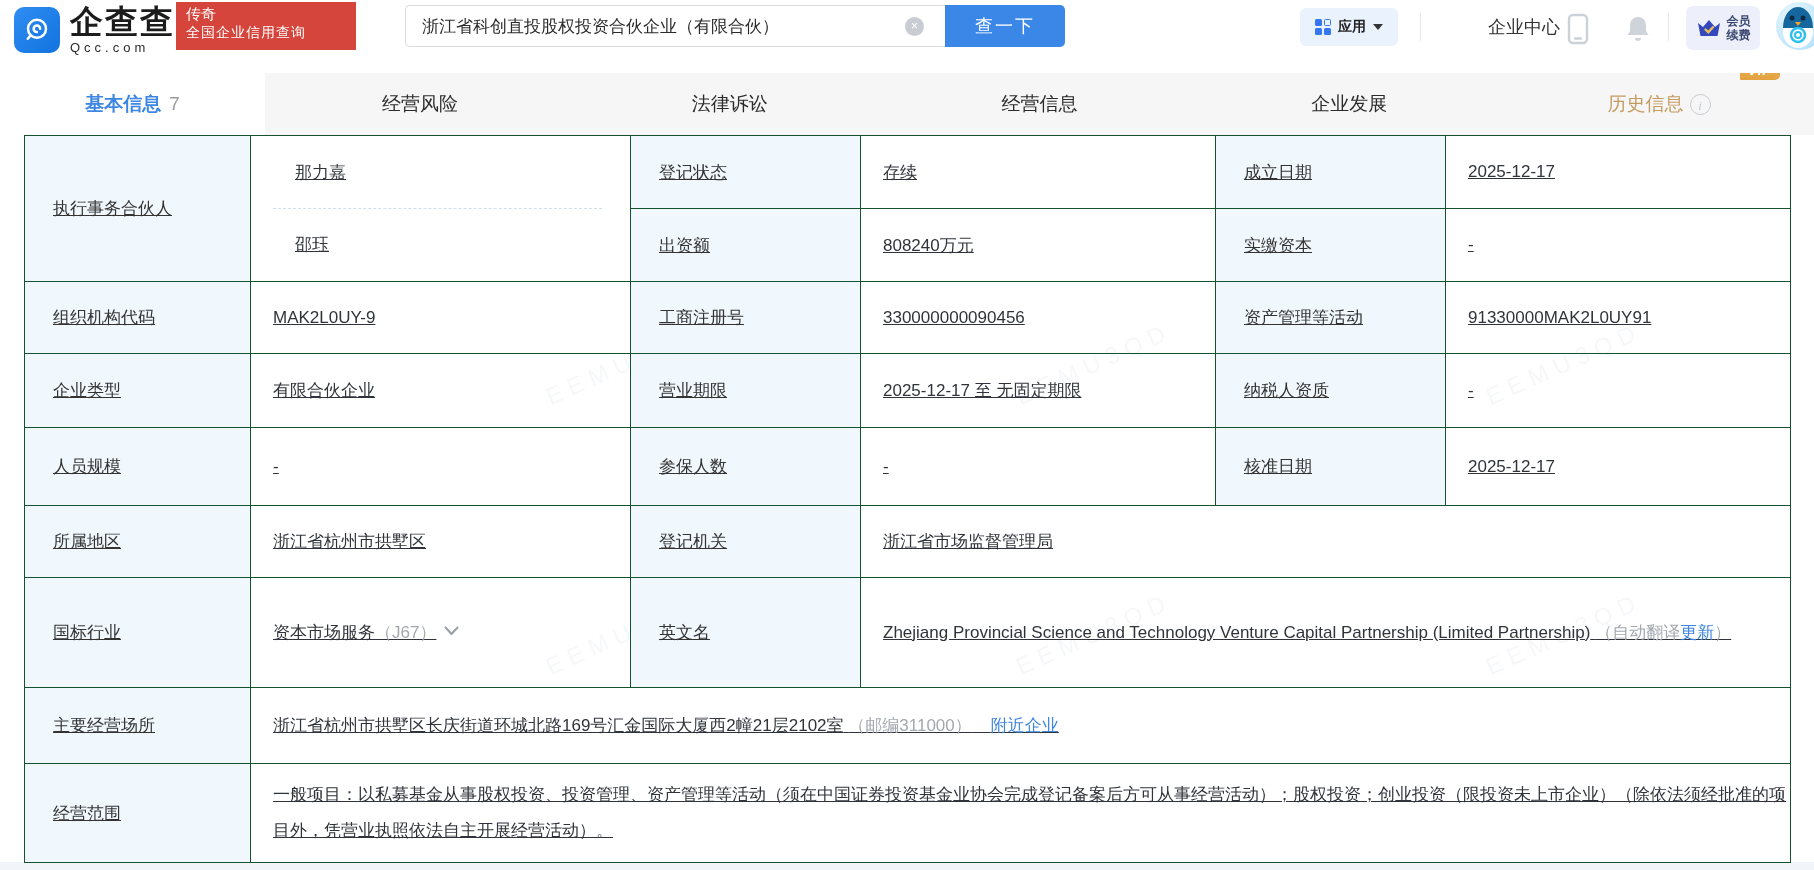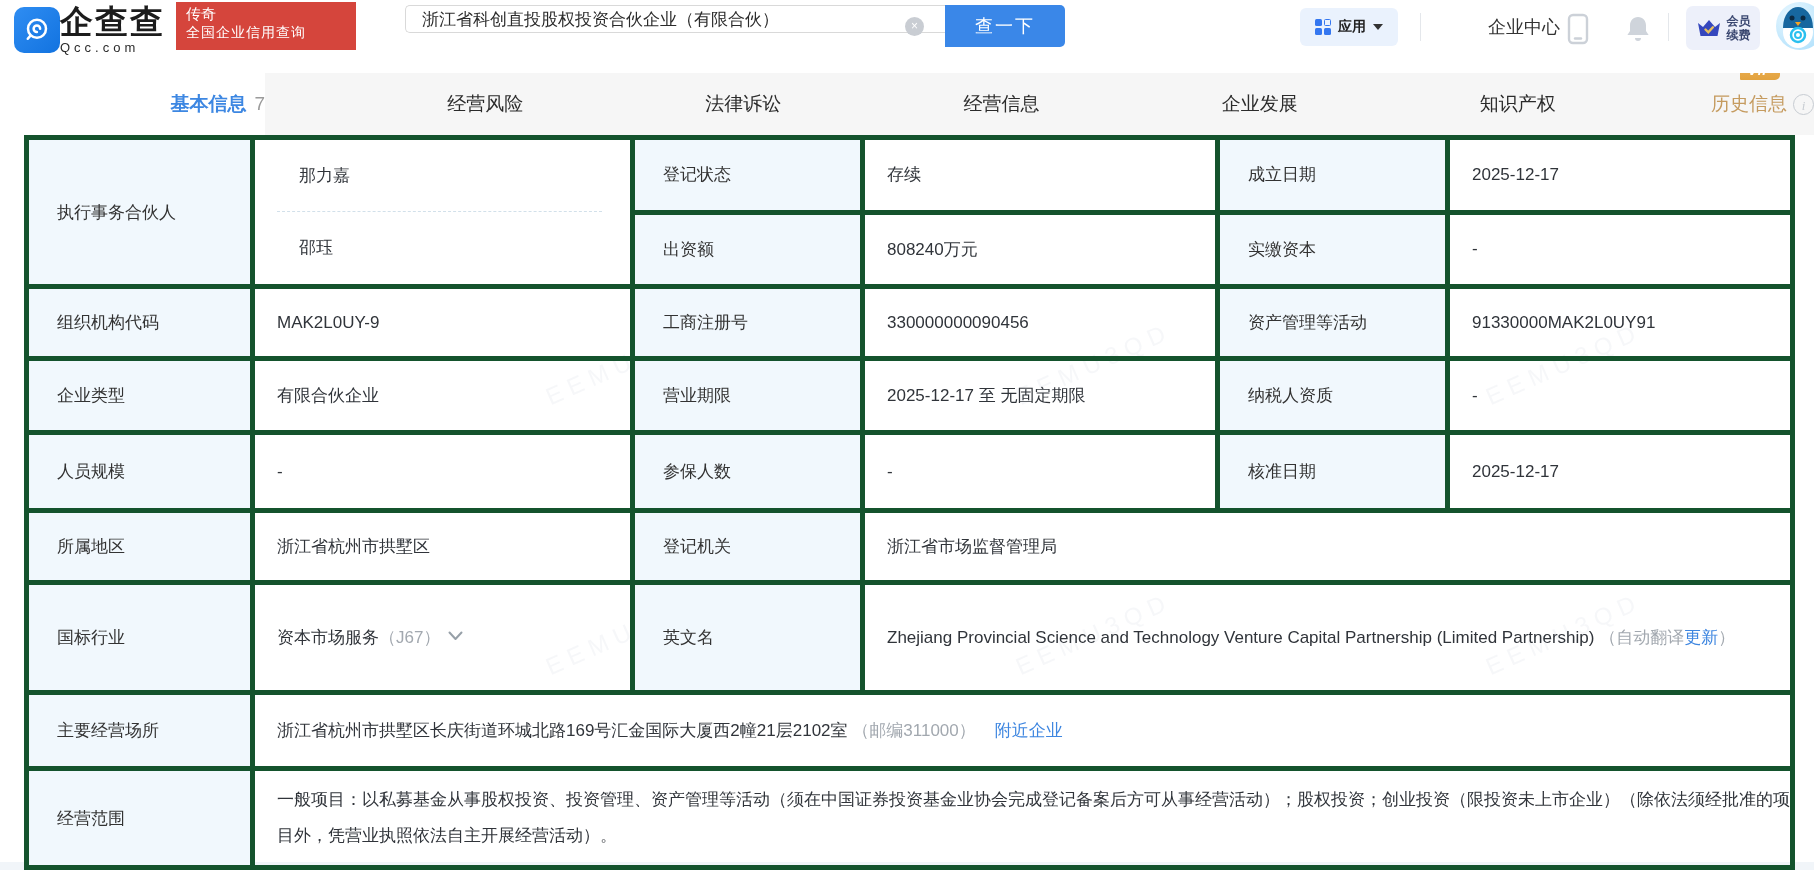--- a/index.html
+++ b/index.html
@@ -11,30 +11,30 @@
   
   #wm-layer { position:absolute; inset:0; pointer-events:none; z-index:5; }
   .wm { position:absolute; transform:rotate(-24deg); color:rgba(140,158,175,0.08);
     font-size:24px; letter-spacing:7px; white-space:nowrap; }
 
   
   .header { position:absolute; left:0; top:0; width:1814px; height:73px; background:#fff; z-index:10; }
   .logo-group { position:absolute; left:14px; top:5px; display:flex; align-items:center; }
   .logo-icon { width:46px; height:46px; border-radius:10px;
     background:linear-gradient(135deg,#2f8df2,#1273e0); display:flex; align-items:center; justify-content:center; }
-  .logo-txt { line-height:1; }
+  .logo-txt { margin-left:10px; line-height:1; }
   .logo-brand { font-size:33px; font-weight:900; color:#1c1c1c; letter-spacing:2px; }
   .logo-domain { font-size:13px; font-weight:400; color:#2b2b2b; letter-spacing:4px; margin-top:3px; }
   .red-badge { position:absolute; left:176px; top:2px; width:180px; height:48px; background:#d5453c;
     color:#fff; padding:3px 10px; line-height:1.25; }
   .red-badge .l1 { font-size:15px; }
   .red-badge .l2 { font-size:14px; letter-spacing:1px; }
 
   .search-group { position:absolute; left:405px; top:5px; height:42px; display:flex; }
-  .search-input { width:540px; height:28px; border:1px solid #d9d9d9; border-right:none;
+  .search-input { width:540px; height:42px; border:1px solid #d9d9d9; border-right:none;
     border-radius:5px 0 0 5px; padding:0 40px 0 16px; font-size:17px; color:#2b2b2b; outline:none;
     font-family:inherit; }
   .search-clear { position:absolute; left:500px; top:12px; width:19px; height:19px; border-radius:50%;
     background:#c9cdd3; color:#fff; font-size:12px; line-height:19px; text-align:center; cursor:pointer; }
   .search-btn { width:120px; height:42px; background:#3a87e8; color:#fff; border:none;
     border-radius:0 5px 5px 0; font-size:18px; letter-spacing:2px; cursor:pointer; font-family:inherit; }
 
   .nav-apps { position:absolute; left:1300px; top:8px; width:98px; height:38px; background:#eaf2fd;
     border-radius:6px; display:flex; align-items:center; justify-content:center; gap:7px; cursor:pointer; }
   .nav-apps .t { font-size:14px; color:#222; font-weight:700; }
@@ -48,36 +48,36 @@
   .ico-btn { position:absolute; top:13px; cursor:pointer; }
   .vip-renew { position:absolute; left:1686px; top:6px; width:74px; height:44px; background:#edf0fa;
     border-radius:7px; display:flex; align-items:center; justify-content:center; gap:5px; cursor:pointer; }
   .vip-renew .txt { font-size:12px; font-weight:700; color:#3a4770; line-height:14px; }
   .avatar { position:absolute; right:-10px; top:2px; width:48px; height:48px; border-radius:50%;
     background:radial-gradient(circle at 35% 30%,#eaf8ff,#a8ddfb); overflow:hidden; cursor:pointer; }
 
   
   .tabbar { position:absolute; left:0; top:73px; width:1814px; height:62px; background:#f6f6f6;
     display:flex; z-index:9; }
-  .tab { flex:1; display:flex; align-items:center; justify-content:flex-end; gap:6px;
+  .tab { flex:1; display:flex; align-items:center; justify-content:center; gap:6px;
     font-size:19px; color:#2b2b2b; cursor:pointer; position:relative; }
   .tab.active { flex:0 0 265px; background:#fff; color:#3d87e2; font-weight:700; }
   .tab.active .cnt { color:#9b9b9b; font-weight:400; margin-left:2px; }
   .tab.history { color:#c59b5f; }
   .vip-badge { position:absolute; top:-12px; right:34px; background:linear-gradient(#efb45b,#e2a23e);
     color:#fff; font-size:13px; font-style:italic; font-weight:700; padding:2px 8px;
     border-radius:5px 5px 5px 1px; letter-spacing:1px; }
   .info-ico { width:21px; height:21px; border-radius:50%; border:1.5px solid #c7ccd2; color:#c7ccd2;
     font-size:13px; line-height:21px; text-align:center; font-style:italic;
     font-family:"Liberation Serif",serif; }
 
   
   .info-table { position:absolute; left:24px; top:135px; width:1766px; border-collapse:collapse;
     table-layout:fixed; font-size:17px; color:#30343a; z-index:6; }
-  .info-table td { border:5px solid #14532d; padding:0 0 0 22px; vertical-align:middle; }
+  .info-table td { border:1px solid #14532d; padding:0 0 0 22px; vertical-align:middle;text-decoration:underline; }
   td.lbl { background:#f1f8fd; color:#333; padding-left:28px; }
   td.val a { color:#3e86e0; text-decoration:none; cursor:pointer; }
   .grey { color:#a2a8af; }
   .names { padding:0; }
   .name-line { height:72px; line-height:72px; padding-left:22px; cursor:pointer; }
   .name-line.first { border-bottom:1px dashed #d2e0ea; margin-right:28px; padding-left:22px; }
   .chev { display:inline-block; margin-left:8px; vertical-align:2px; }
   .break { word-break:break-all; line-height:36px; padding-right:26px; }
   .eng-cell { padding-top:14px; padding-bottom:14px; }
 
@@ -183,23 +183,20 @@
       <span>经营风险</span>
     </div>
     <div class="tab">
       <span>法律诉讼</span>
     </div>
     <div class="tab">
       <span>经营信息</span>
     </div>
     <div class="tab">
       <span>企业发展</span>
-    </div>
-    <div class="tab">
-      <span>知识产权</span>
     </div>
     <div class="tab history">
       <span>历史信息</span>
       <span class="info-ico">i</span>
       <span class="vip-badge">VIP</span>
     </div>
   </div>
 
   <table class="info-table">
     <colgroup>

